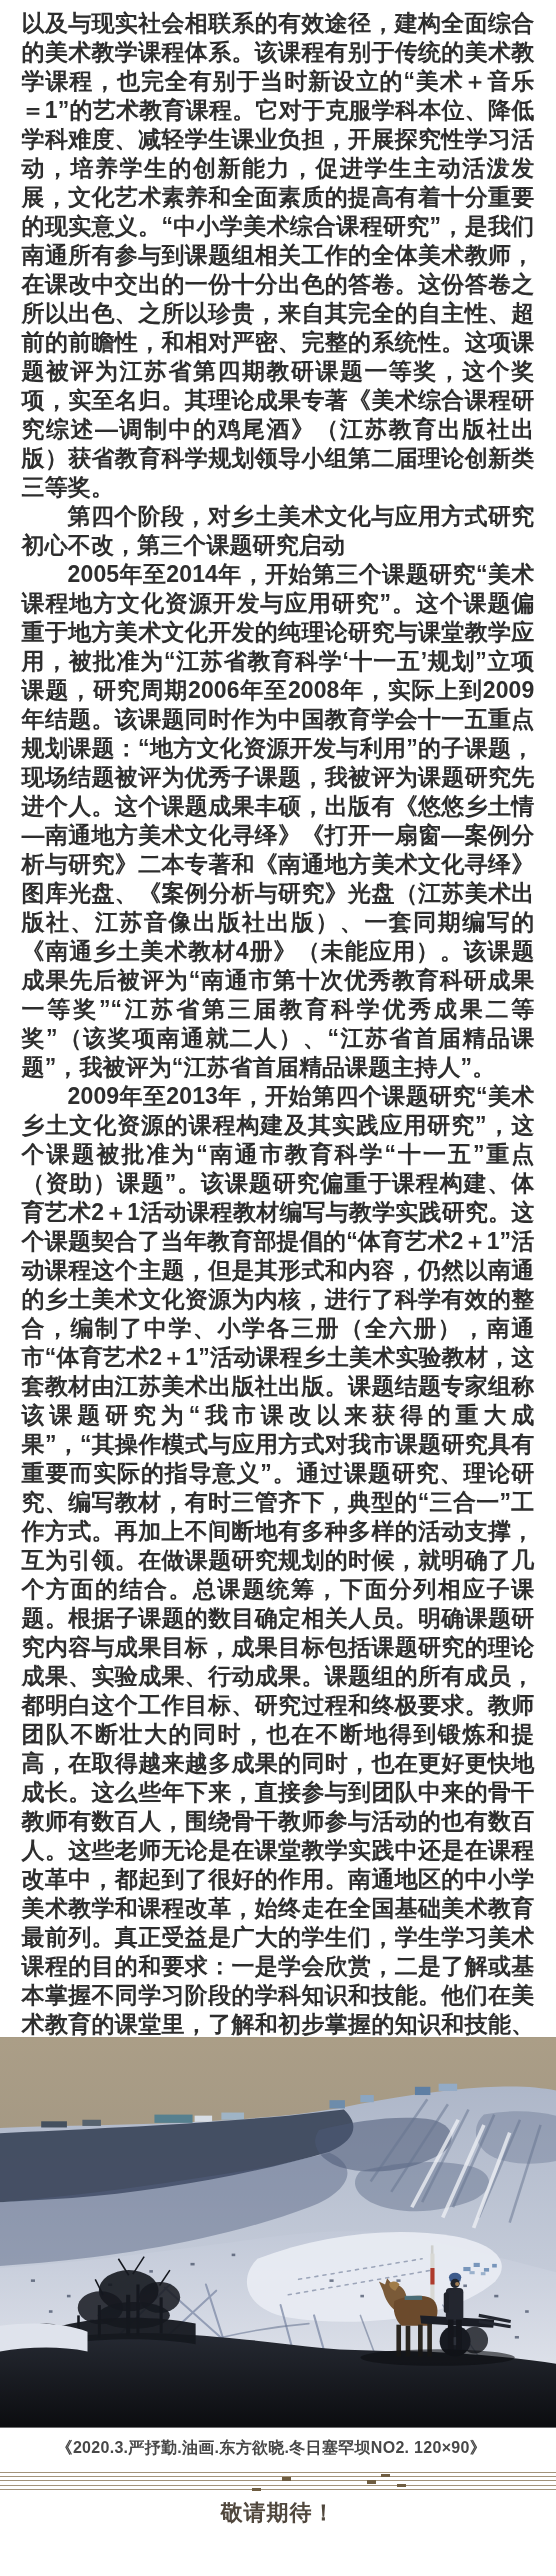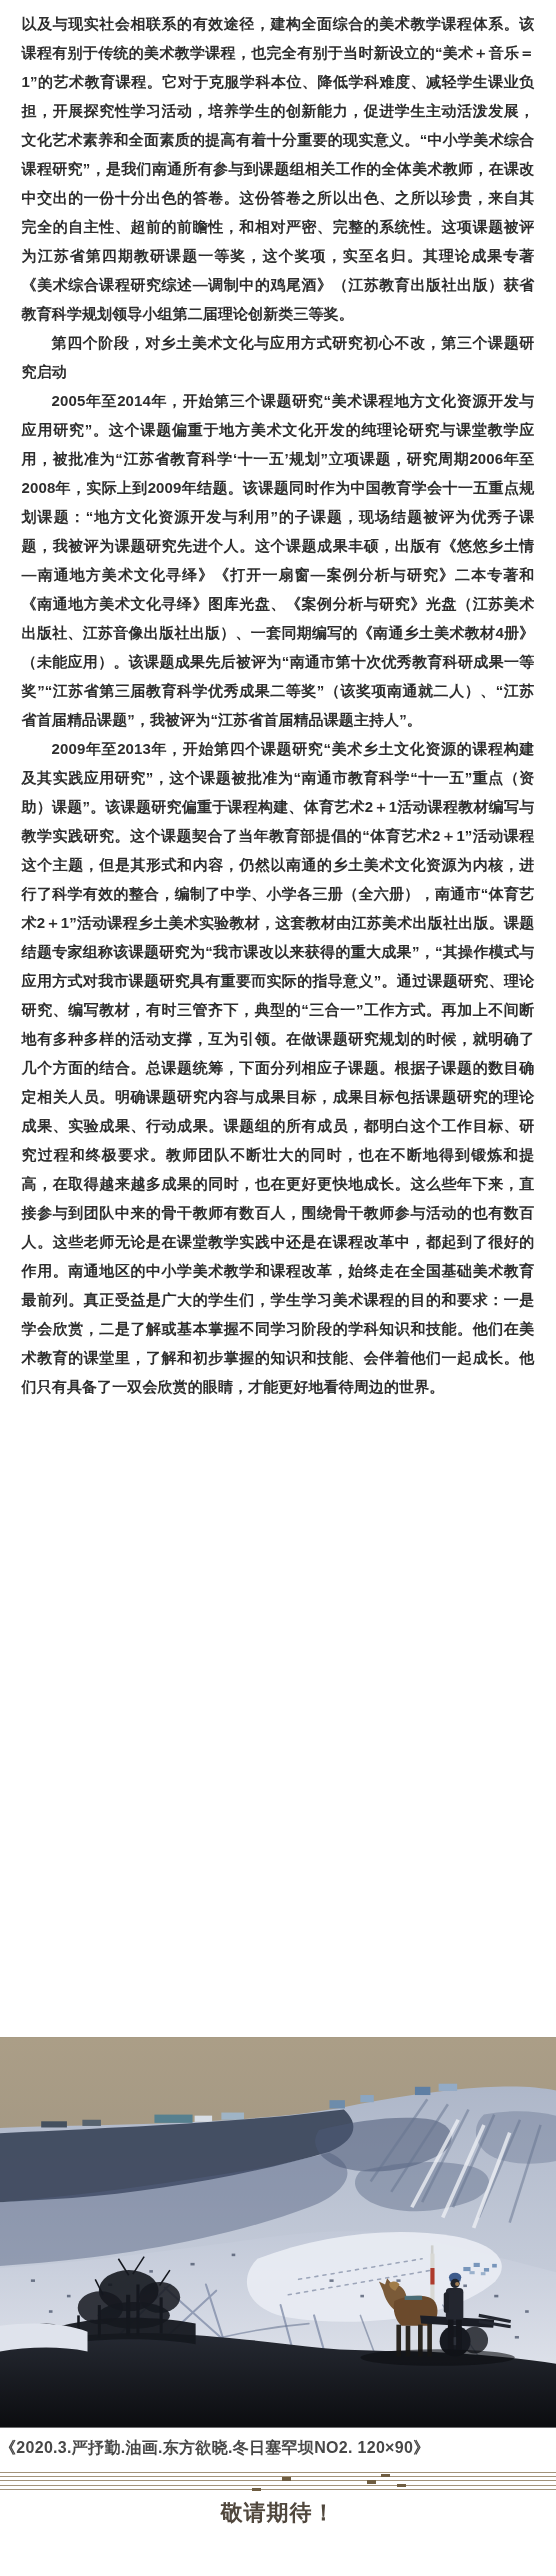--- a/index.html
+++ b/index.html
@@ -3,31 +3,31 @@
 <meta charset="utf-8">
 <style>
   html,body{margin:0;padding:0;background:#ffffff;}
   .page{
     width:556px;min-height:2716px;background:#ffffff;margin:0 auto;
     font-family:"Liberation Sans","DejaVu Sans",sans-serif;position:relative;overflow:hidden;
   }
   .article{
     box-sizing:border-box;height:2037px;overflow:hidden;
     padding:9.3px 21.6px 0 21.6px;
-    font-size:15px;line-height:29px;letter-spacing:0.1px;
+    font-size:23px;line-height:29px;letter-spacing:0.1px;
     color:#2e2e2e;font-weight:600;
     text-align:justify;text-justify:inter-character;
   }
   .article p{margin:0;}
   .article p.indent{text-indent:2em;}
   .painting-wrap{width:556px;height:391px;overflow:hidden;background:#a39780;}
   .painting-wrap svg{display:block;}
   .caption{
     box-sizing:border-box;width:556px;padding:10.3px 13.4px 0 0;
-    text-align:left;font-size:16px;line-height:20.6px;color:#474747;font-weight:600;
+    text-align:center;font-size:16px;line-height:20.6px;color:#474747;font-weight:600;
     letter-spacing:0.3px;
   }
   .divider{position:relative;width:556px;margin-top:13.4px;height:17.5px;}
   .divider .rule{position:absolute;left:0;width:556px;height:1px;background:#a3937a;}
   .divider .dash{position:absolute;width:9.3px;height:3.1px;background:#6f5d41;}
   .footer{width:556px;text-align:center;color:#50473d;font-weight:700;}
   .footer .f-line{font-size:22px;line-height:29px;letter-spacing:1px;}
   .f1{margin-top:29px;}
   .f2{margin-top:8.2px;}
 </style>

